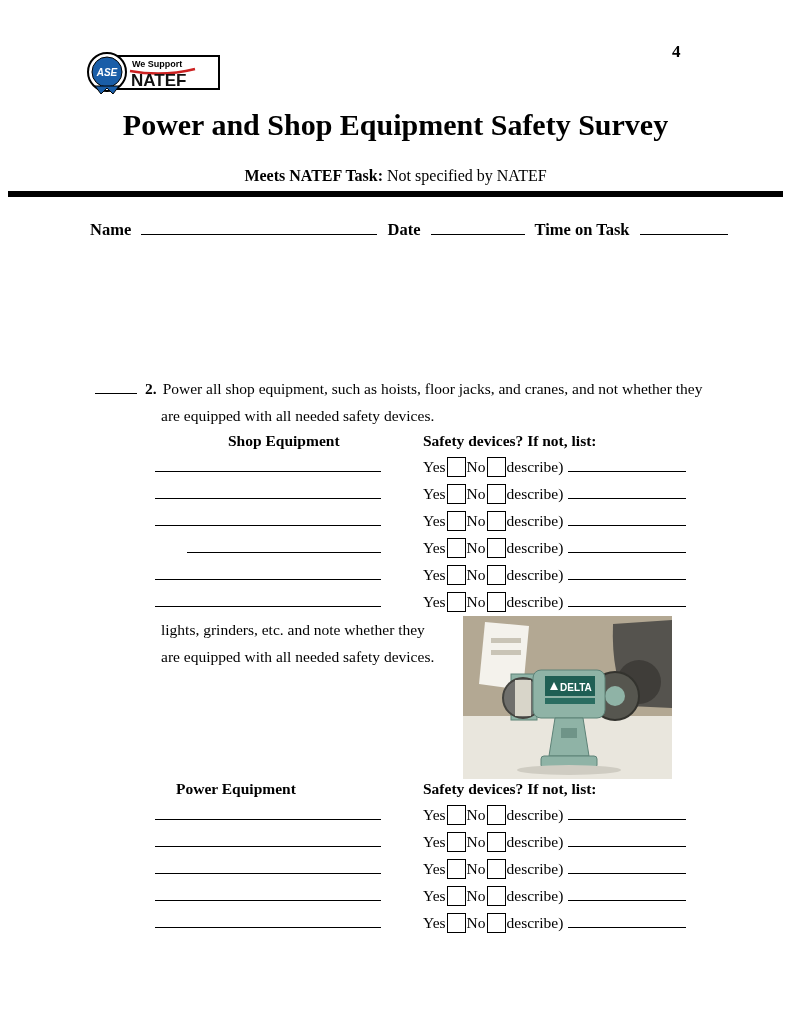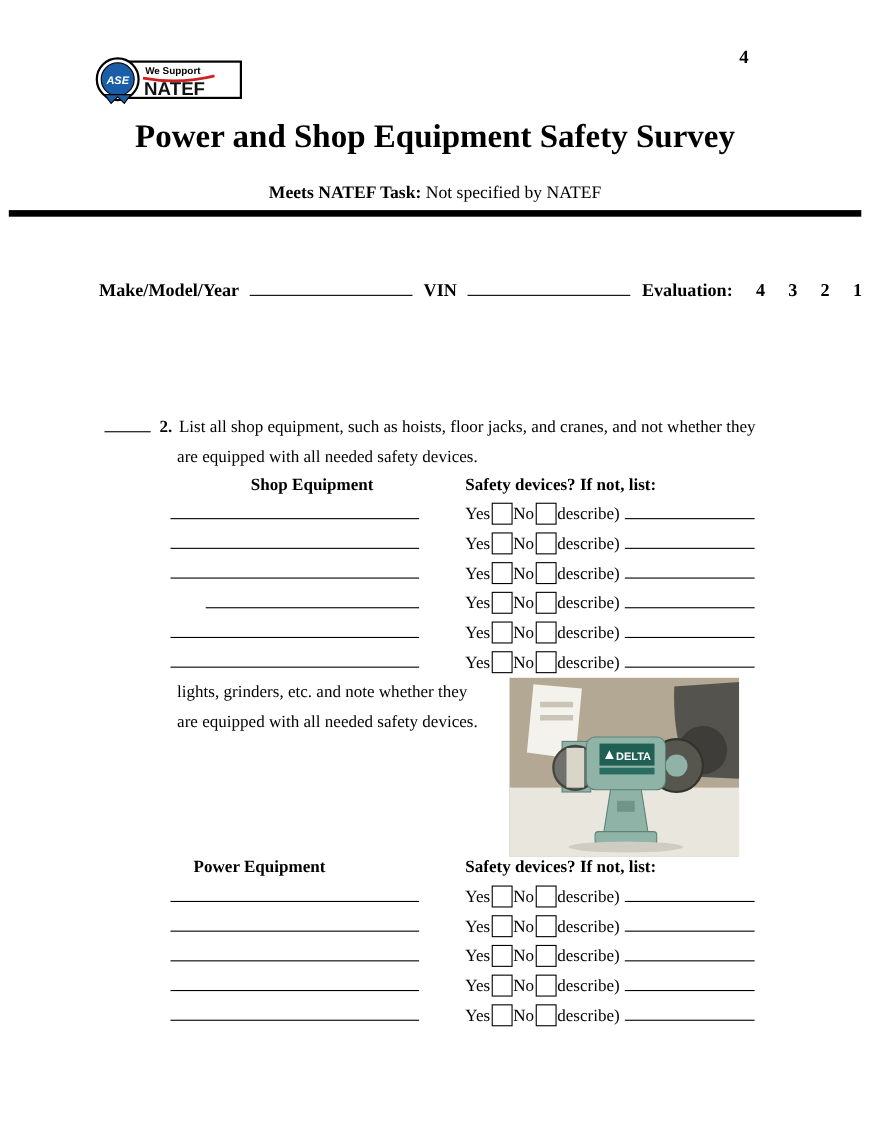--- a/index.html
+++ b/index.html
@@ -63,37 +63,34 @@
 
   <div class="abs meets">
     <span class="bold">Meets NATEF Task:</span>
     <span class="val">Not specified by NATEF</span>
   </div>
 
   <div class="abs title">Power and Shop Equipment Safety Survey</div>
 
   <div class="abs rule"></div>
 
+  <div class="abs fieldrow row1">
+    <span>Name</span>
+    <span class="blank" style="width:236px;"></span>
+    <span>Date</span>
+    <span class="blank" style="width:94px;"></span>
+    <span>Time on Task</span>
+    <span class="blank" style="width:88px;"></span>
+  </div>
 
-  <div class="abs fieldrow row2">
-    <span>Make/Model/Year</span>
-    <span class="blank" style="width:148px;"></span>
-    <span>VIN</span>
-    <span class="blank" style="width:148px;"></span>
-    <span>Evaluation:</span>
-    <span class="evalnum">4</span>
-    <span class="evalnum">3</span>
-    <span class="evalnum">2</span>
-    <span class="evalnum">1</span>
-  </div>
 
 
   <div class="abs q" style="left:95px; top:375px; width:615px;">
     <div>
-      <span class="blank qblank"></span><span class="qnum">2.</span><span>List all shop equipment, such as hoists, floor jacks, and cranes, and not whether they</span>
+      <span class="blank qblank"></span><span class="qnum">2.</span><span>Power all shop equipment, such as hoists, floor jacks, and cranes, and not whether they</span>
     </div>
     <div class="indent">
       <span>are equipped with all needed safety devices.</span>
     </div>
   </div>
 
   <div class="abs colhead" style="left:198px; top:432px;margin-left:30px;">Shop Equipment</div>
   <div class="abs colhead" style="left:423px; top:432px;">Safety devices?  If not, list:</div>
 
   <div class="abs rows" style="left:155px; top:456px;">

